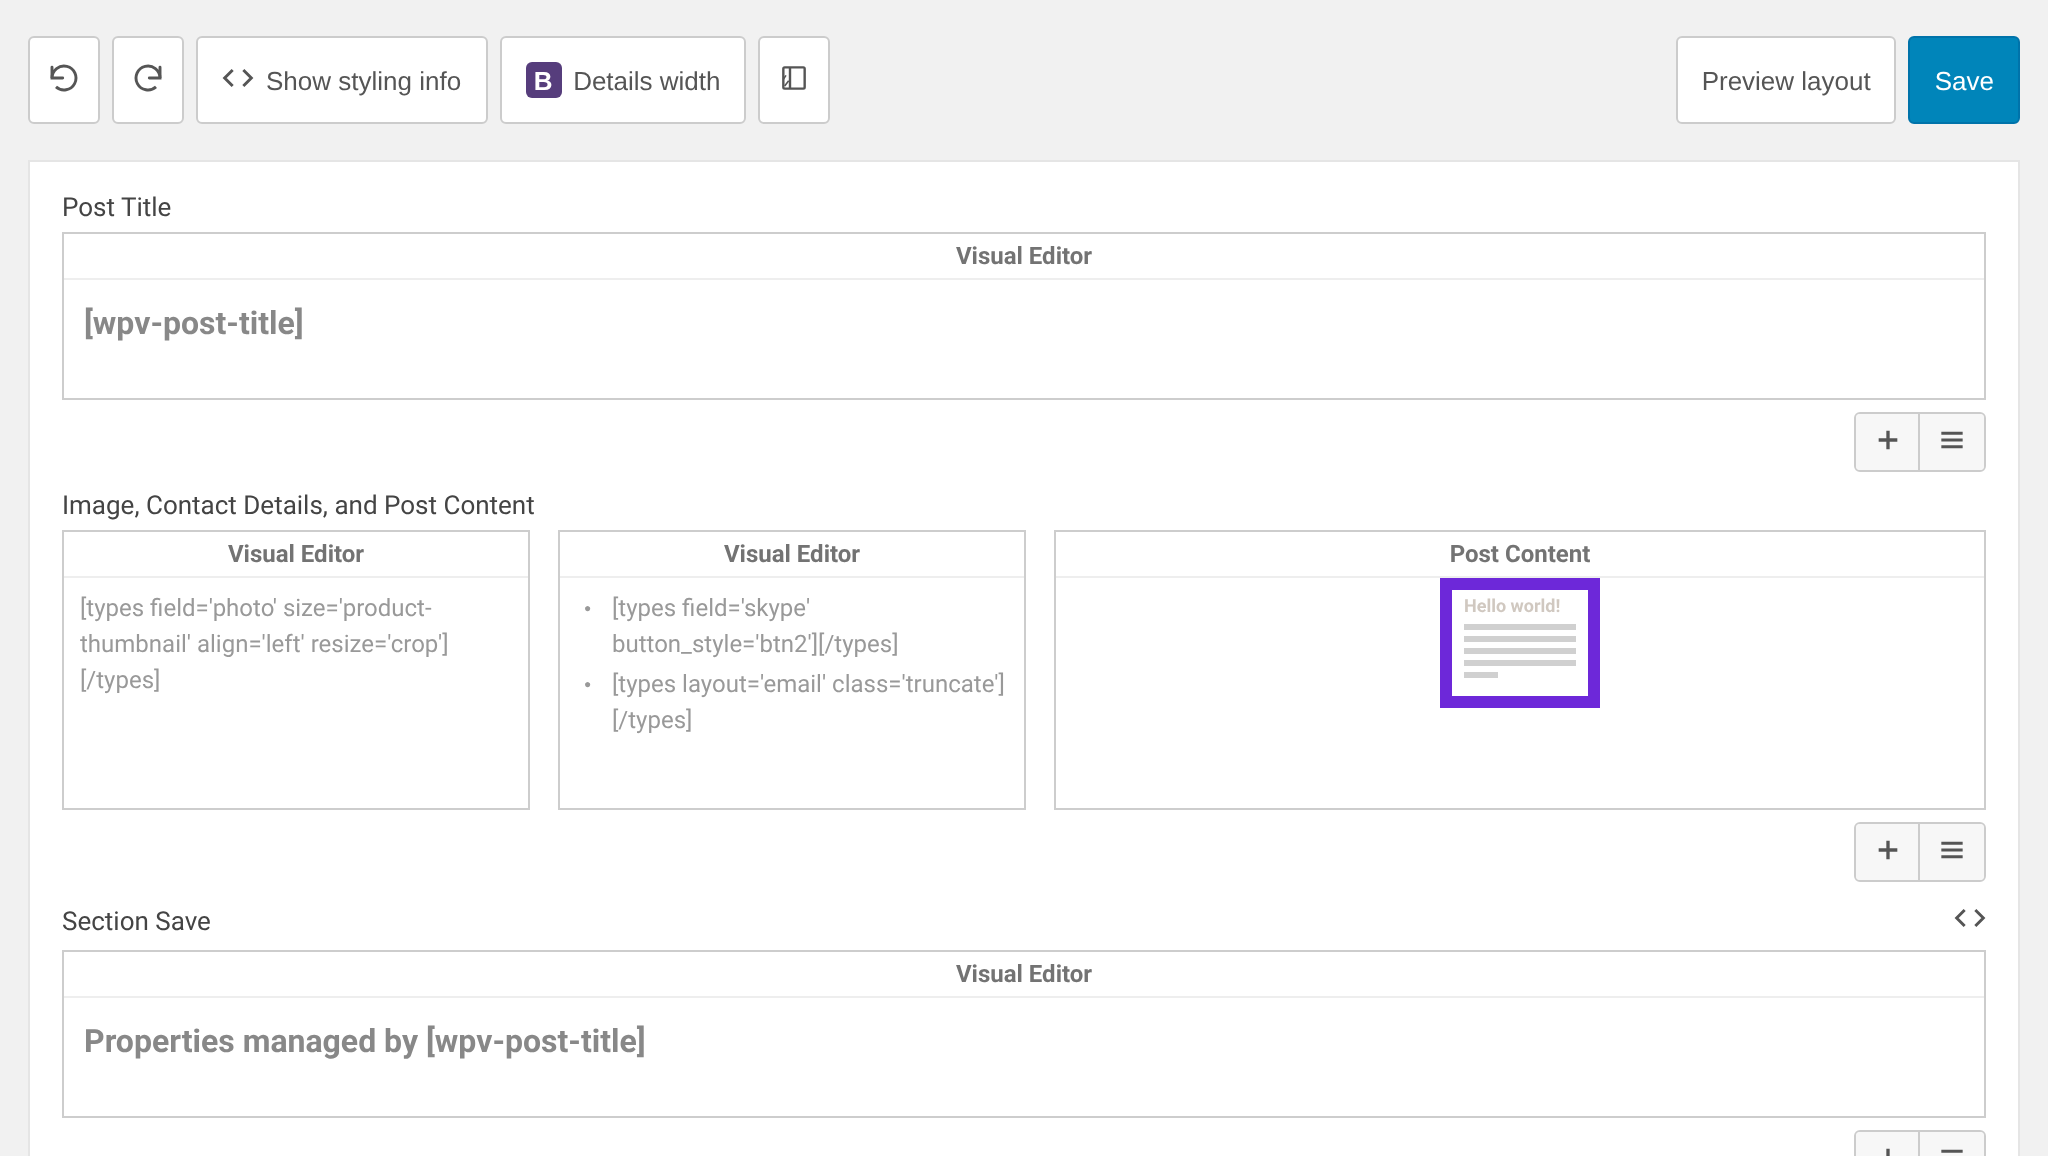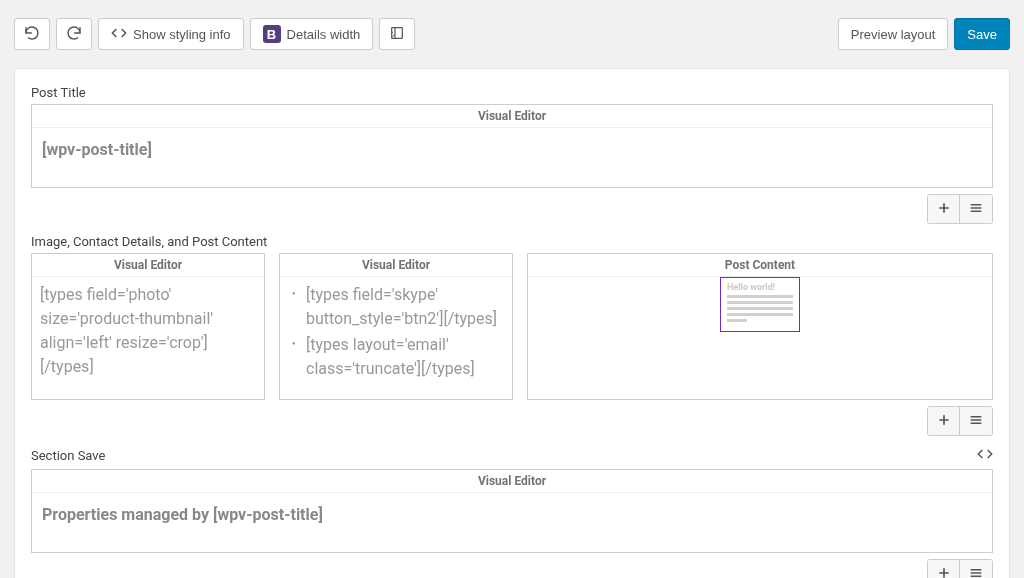--- a/index.html
+++ b/index.html
@@ -33,21 +33,21 @@
       display: inline-flex;
       align-items: center;
       gap: 6px;
       padding: 6px 12px;
       background: #fff;
       border: 1px solid #ccc;
       border-radius: 3px;
       cursor: pointer;
       font-size: 13px;
       color: #555;
-      height: 32px;
+      height: 44px;
     }
     .btn-icon-only {
       padding: 6px 10px;
       width: 36px;
       justify-content: center;
     }
     .btn-primary {
       background: #0085ba;
       border-color: #0073aa;
       color: #fff;
@@ -106,21 +106,21 @@
     .editor-body {
       padding: 12px 10px 28px;
     }
     .editor-body-title {
       font-size: 16px;
       font-weight: bold;
       color: #888;
     }
     .shortcode-gray {
       color: #999;
-      font-size: 16px;
+      font-size: 12px;
       line-height: 1.5;
     }
     .bullet-list {
       list-style: none;
       padding-left: 4px;
     }
     .bullet-list li {
       position: relative;
       padding-left: 14px;
       margin-bottom: 2px;
@@ -176,21 +176,21 @@
     }
     .post-content-desc {
       text-align: center;
       color: #999;
       font-size: 13px;
       padding: 6px 0 14px;
     }
     .post-content-preview {
       width: 80px;
       margin: 0 auto;
-      border: 1px solid #6d28d9;
+      border: 6px solid #6d28d9;
       padding: 4px 6px 6px;
     }
     .post-content-preview .hw {
       font-size: 9px;
       font-weight: bold;
       color: #d0c8c0;
       margin-bottom: 3px;
     }
     .post-content-preview .line {
       height: 3px;

